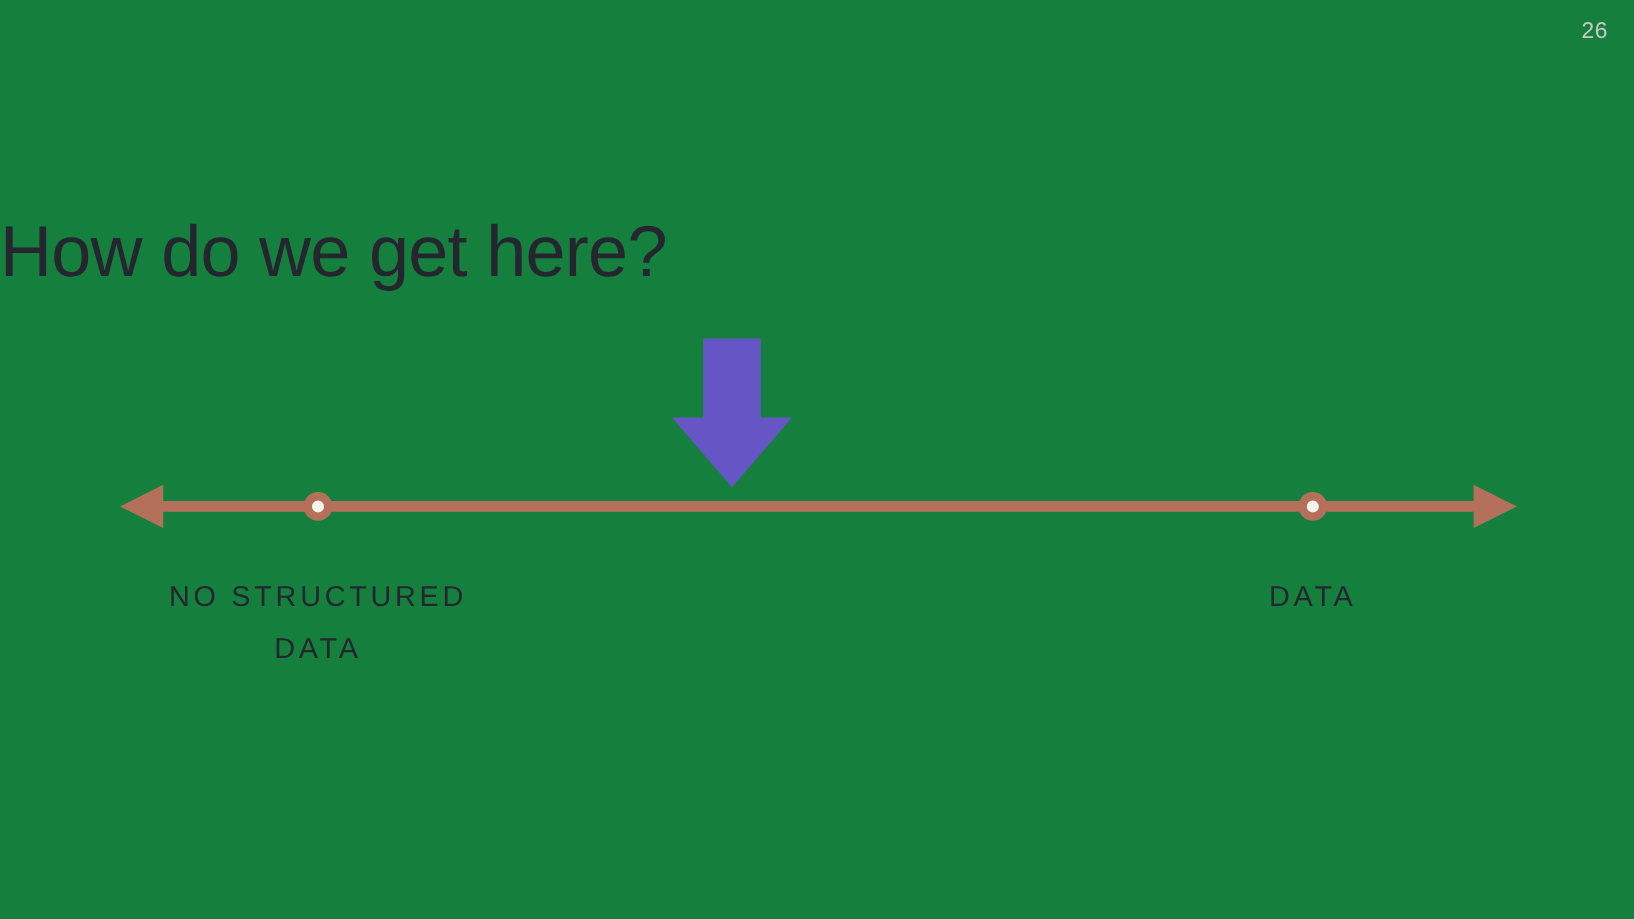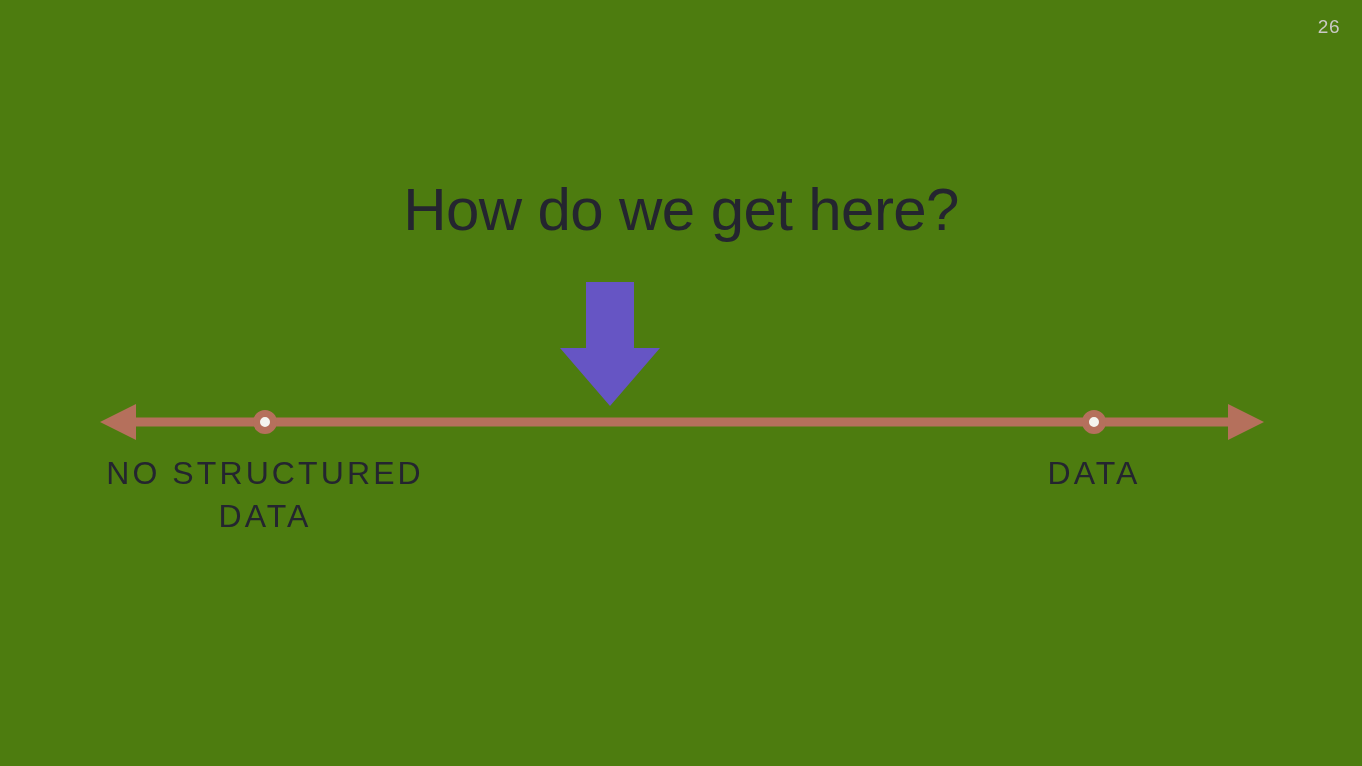--- a/index.html
+++ b/index.html
@@ -15,21 +15,21 @@
     overflow: hidden;
     position: relative;
   }
 
   .slide {
     position: absolute;
     top: 0;
     left: 0;
     width: 1362px;
     height: 766px;
-    background: #4d7c0f;
+    background: #15803d;
   }
 
   
   .page-number {
     position: absolute;
     top: 17px;
     right: 22px;
     font-size: 19px;
     font-weight: 400;
     color: #c9c9c4;
@@ -37,21 +37,21 @@
     line-height: 1;
     user-select: none;
   }
 
   
   .title {
     position: absolute;
     left: 0;
     width: 1362px;
     top: 178px;
-    text-align: center;
+    text-align: left;
     font-size: 60px;
     font-weight: 300;
     color: #24252f;
     letter-spacing: -0.6px;
     line-height: 1.08;
     white-space: nowrap;
   }
 
   
   .down-arrow {
@@ -67,23 +67,23 @@
     position: absolute;
     left: 92px;
     top: 398px;
     width: 1180px;
     height: 50px;
   }
 
   
   .axis-label {
     position: absolute;
-    top: 452px;
+    top: 476px;
     text-align: center;
-    font-size: 32px;
+    font-size: 24px;
     font-weight: 400;
     color: #24252f;
     letter-spacing: 3.1px;
     line-height: 43px;
   }
   .axis-label .label-line {
     display: block;
     white-space: nowrap;
   }
   .axis-label-left {

